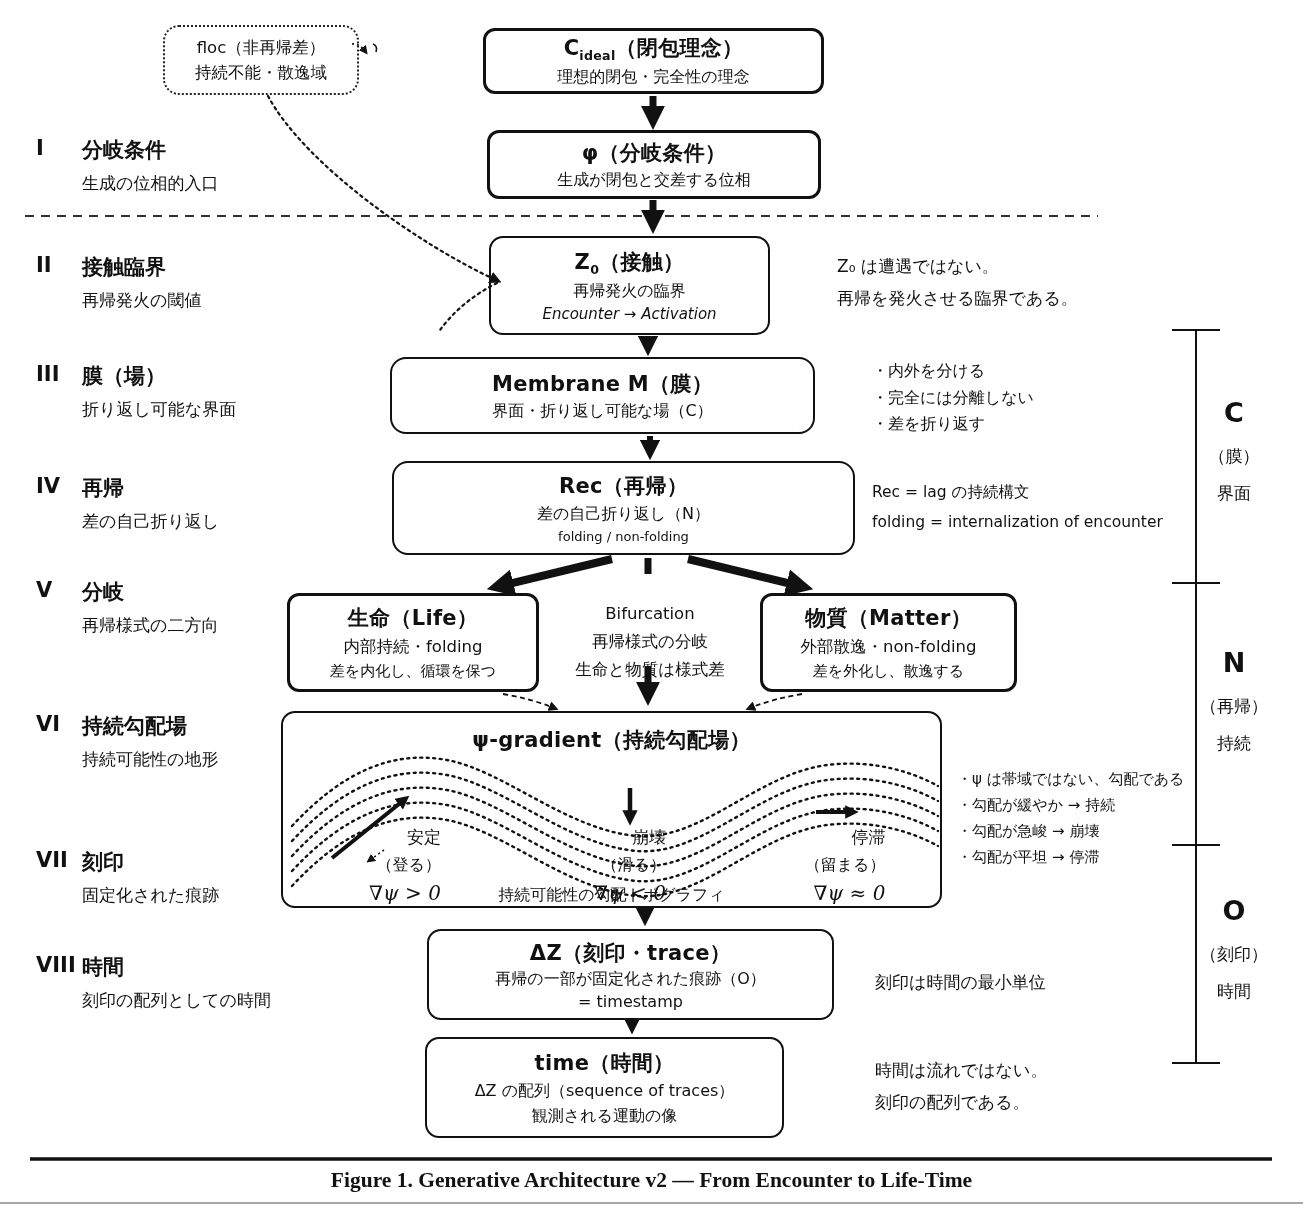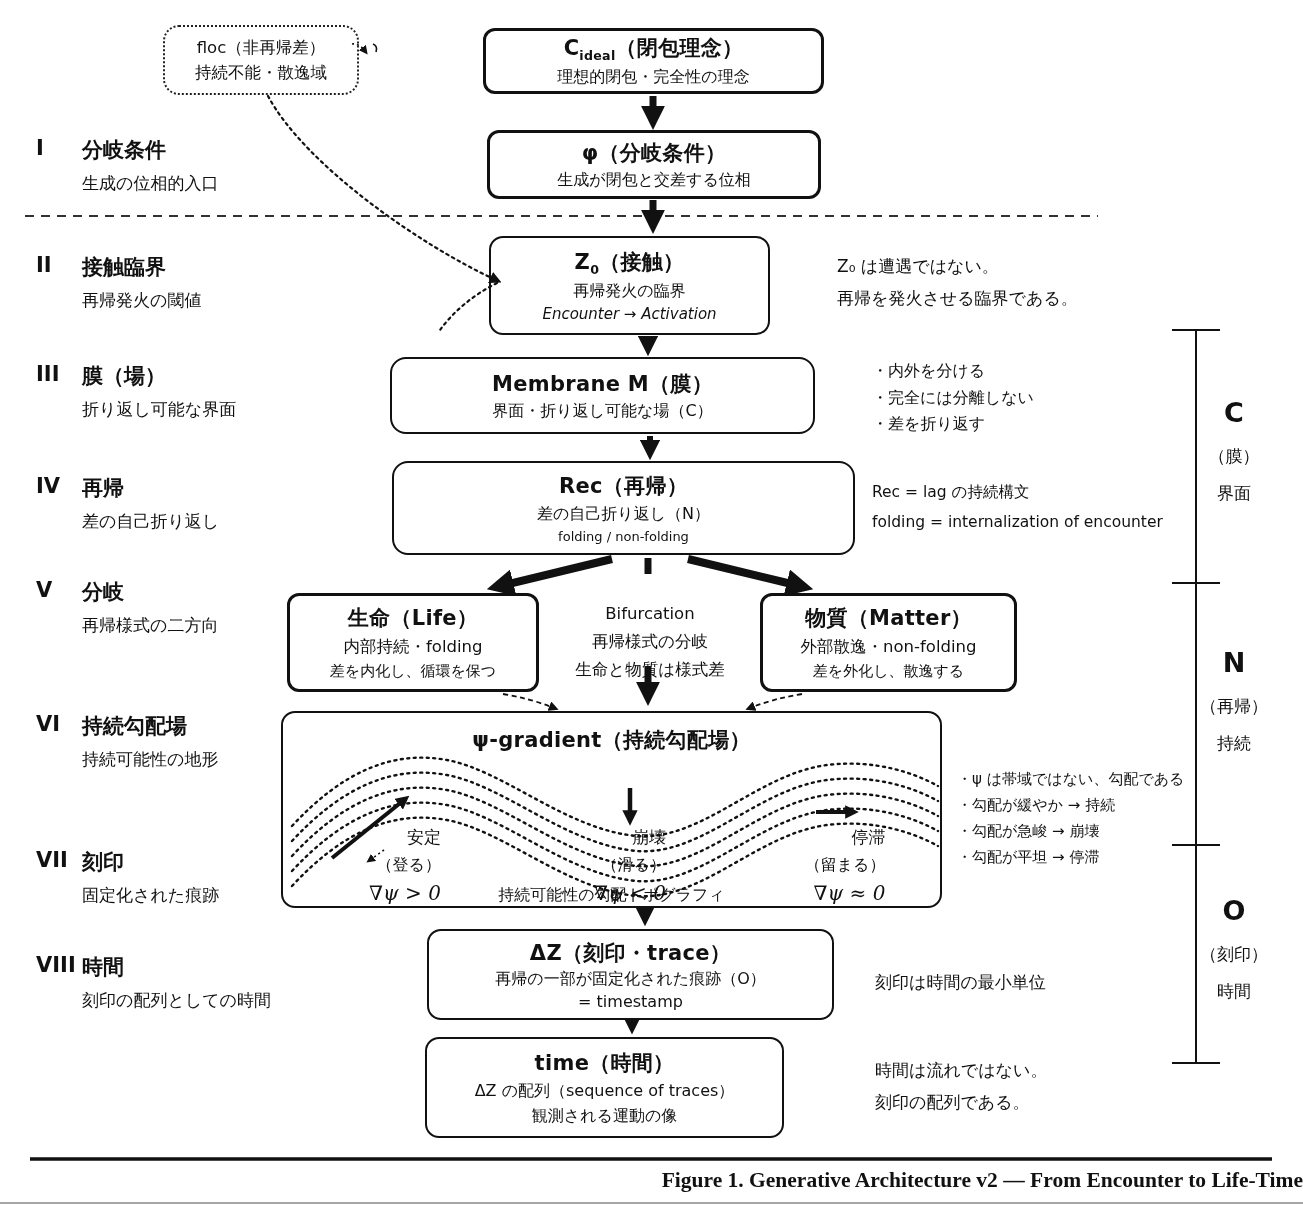--- a/index.html
+++ b/index.html
@@ -27,21 +27,21 @@
   .region{position:absolute;text-align:right;transform:translateX(-50%);z-index:4;white-space:nowrap}
   .region .rn{font-size:17px;line-height:27px}
   .region .rm{font-size:16px;line-height:27px}
   .region .rf{font-family:"DejaVu Serif","Liberation Serif",serif;font-style:italic;
               font-size:20px;line-height:30px}
   .brlabel{position:absolute;left:1196px;width:76px;text-align:center;z-index:3}
   .brlabel .bl{font-weight:bold;font-size:27px;line-height:30px;font-family:"DejaVu Sans",sans-serif}
   .brlabel .bp{font-size:17px;line-height:26px;margin-top:15px;white-space:nowrap}
   .brlabel .bw{font-size:17px;line-height:26px;margin-top:11px}
   #connectors{position:absolute;left:0;top:0;z-index:2}
-  .caption{position:absolute;left:0;top:1168px;width:1303px;text-align:right;
+  .caption{position:absolute;left:0;top:1168px;width:1303px;text-align:center;
            font-family:"Liberation Serif","DejaVu Serif",serif;font-weight:600;
            font-size:21.5px;z-index:3}
 </style>
 </head>
 <body>
 
 <div class="stage" style="top:136px">
   <div class="head">
       <span class="num">I</span>
       <span>分岐条件</span>

